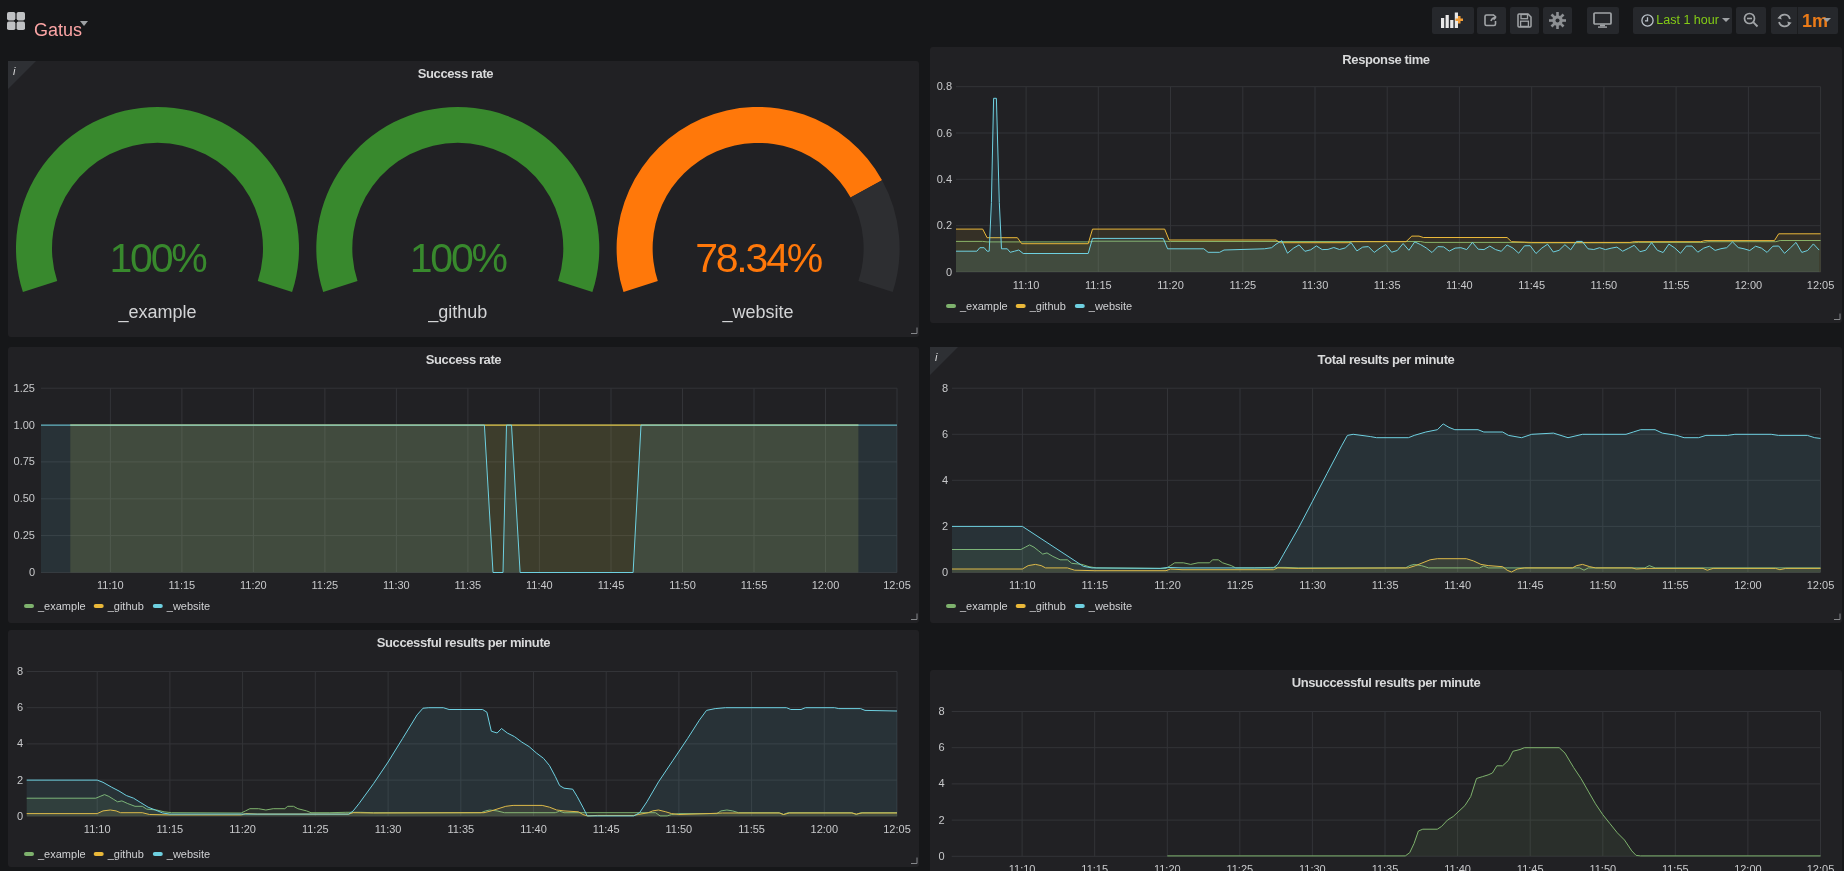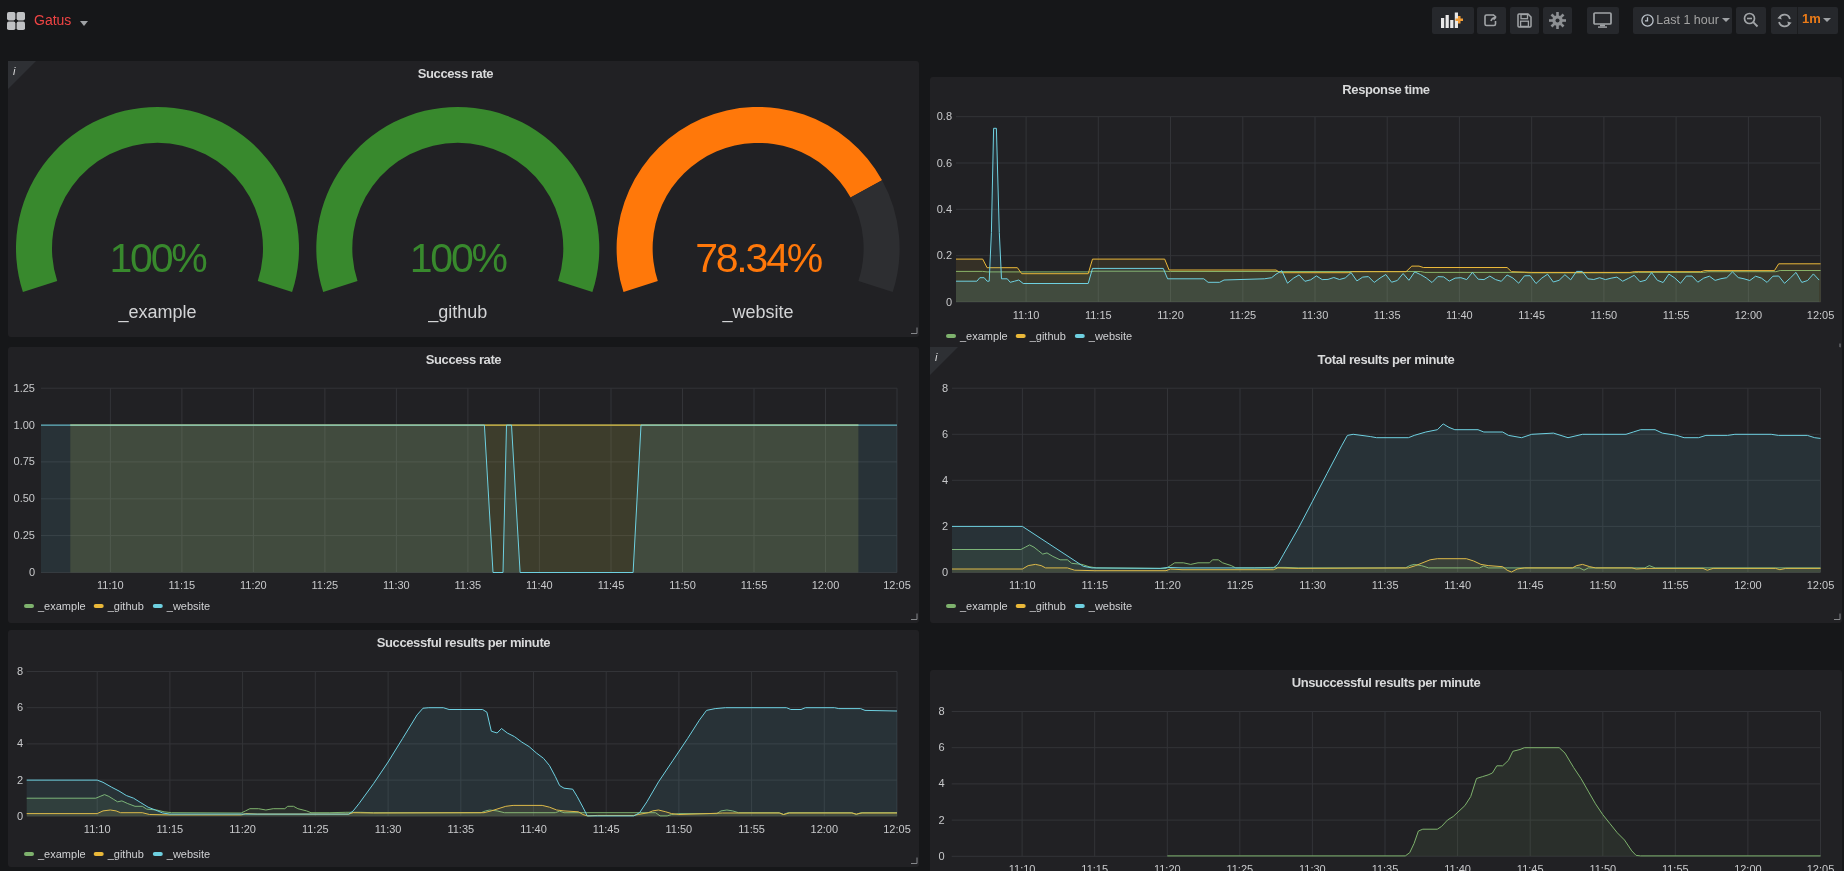--- a/index.html
+++ b/index.html
@@ -1,19 +1,19 @@
 <!DOCTYPE html>
 <html><head><meta charset="utf-8"><style>html,body{margin:0;padding:0;width:1844px;height:871px;overflow:hidden;background:#161719;font-family:"Liberation Sans",sans-serif;}.panel{position:absolute;background:#212124;border-radius:3px;}.nbtn{position:absolute;top:7.3px;height:27px;background:#26282c;border-radius:2px;box-sizing:border-box;}svg text{font-family:"Liberation Sans",sans-serif;}</style></head><body>
 <svg width="18" height="18" style="position:absolute;left:7px;top:12px" viewBox="0 0 18 18">
     <rect x="0" y="0" width="8.4" height="8.4" rx="1.8" fill="#bfc1c3"></rect>
     <rect x="0" y="9.6" width="8.4" height="8.4" rx="1.8" fill="#bfc1c3"></rect>
     <rect x="9.6" y="0" width="8.4" height="8.4" rx="1.8" fill="#bfc1c3"></rect>
     <rect x="9.6" y="9.6" width="8.4" height="8.4" rx="1.8" fill="#bfc1c3"></rect>
   </svg>
-<div style="position:absolute;left:34px;top:12px;font-size:14px;color:#ef4444">Gatus</div>
+<div style="position:absolute;left:34px;top:20px;font-size:18px;color:#fca5a5">Gatus</div>
 <div style="position:absolute;left:80px;top:21px;width:0;height:0;border-left:4.5px solid transparent;border-right:4.5px solid transparent;border-top:5px solid #9fa2a5"></div>
 <div class="nbtn" style="left:1432px;width:41.5px"><svg width="22" height="16" viewBox="0 0 22 16" style="margin:5px 0 0 9px">
       <rect x="0" y="6" width="3.2" height="10" fill="#e8e8e8"></rect>
       <rect x="4.6" y="3" width="3.2" height="13" fill="#e8e8e8"></rect>
       <rect x="9.2" y="8" width="3.2" height="8" fill="#e8e8e8"></rect>
       <rect x="13.8" y="0.5" width="3.2" height="15.5" fill="#e8e8e8"></rect>
       <path d="M16.5,5.5 h2.5 v-2.5 h2.5 v2.5 h2.5 v2.5 h-2.5 v2.5 h-2.5 v-2.5 h-2.5 z" fill="#f29d37" transform="translate(-2,1)"></path>
     </svg></div>
 <div class="nbtn" style="left:1477.4px;width:28.5px"><svg width="17" height="16" viewBox="0 0 17 16" style="margin:5px 0 0 6px">
       <path d="M11,3 H3.5 Q2,3 2,4.5 V12 Q2,13.5 3.5,13.5 H11 Q12.5,13.5 12.5,12 V9" fill="none" stroke="#a2a5a8" stroke-width="1.6"></path>
@@ -42,38 +42,38 @@
       <rect x="1" y="1" width="17" height="11" rx="1" fill="none" stroke="#a2a5a8" stroke-width="1.7"></rect>
       <rect x="7" y="12.6" width="5" height="1.8" fill="#a2a5a8"></rect>
       <rect x="5" y="14.4" width="9" height="1.4" fill="#a2a5a8"></rect>
     </svg></div>
 <div class="nbtn" style="left:1633.3px;width:99.2px">
     <div style="position:relative;width:100%;height:100%">
       <svg width="13" height="13" viewBox="0 0 13 13" style="position:absolute;left:8px;top:7px">
         <circle cx="6.5" cy="6.5" r="5.6" fill="none" stroke="#bcc3cb" stroke-width="1.3"></circle>
         <path d="M6.5,3.2 V6.8 H4" fill="none" stroke="#bcc3cb" stroke-width="1.3"></path>
       </svg>
-      <span style="position:absolute;left:23px;top:6px;font-size:12.5px;color:#a3a3a3">Last 1 hour</span>
+      <span style="position:absolute;left:23px;top:6px;font-size:12.5px;color:#84cc16">Last 1 hour</span>
       <span style="position:absolute;left:89px;top:11px;width:0;height:0;border-left:4px solid transparent;border-right:4px solid transparent;border-top:4.5px solid #9fa2a5"></span>
     </div>
   </div>
 <div class="nbtn" style="left:1736px;width:29.7px"><svg width="16" height="16" viewBox="0 0 16 16" style="margin:5px 0 0 7px">
       <circle cx="6.5" cy="6.5" r="5" fill="none" stroke="#a2a5a8" stroke-width="1.7"></circle>
       <line x1="4" y1="6.5" x2="9" y2="6.5" stroke="#a2a5a8" stroke-width="1.6"></line>
       <line x1="10.2" y1="10.2" x2="14.5" y2="14.5" stroke="#a2a5a8" stroke-width="1.9"></line>
     </svg></div>
 <div class="nbtn" style="left:1770.5px;width:67.7px">
     <div style="position:relative;width:100%;height:100%">
       <svg width="15" height="15" viewBox="0 0 15 15" style="position:absolute;left:6px;top:6px">
         <path d="M12.9,6 A5.6,5.6 0 0 0 2.3,5" fill="none" stroke="#a2a5a8" stroke-width="1.8"></path>
         <path d="M2.1,9 A5.6,5.6 0 0 0 12.7,10" fill="none" stroke="#a2a5a8" stroke-width="1.8"></path>
         <polygon points="0.6,5.9 5.2,5.9 2.9,2.5" fill="#a2a5a8" transform="rotate(18 2.9 4.6)"></polygon>
         <polygon points="9.8,9.1 14.4,9.1 12.1,12.5" fill="#a2a5a8" transform="rotate(18 12.1 10.4)"></polygon>
       </svg>
-      <span style="position:absolute;left:31.5px;top:4px;font-size:13px;font-weight:bold;color:#eb7b18">1m</span>
+      <span style="position:absolute;left:31.5px;top:4px;font-size:18px;font-weight:bold;color:#eb7b18">1m</span>
       <span style="position:absolute;left:52px;top:11px;width:0;height:0;border-left:4px solid transparent;border-right:4px solid transparent;border-top:4.5px solid #9fa2a5"></span>
       <span style="position:absolute;left:26px;top:0;width:1px;height:27px;background:#1b1c1e"></span>
     </div>
   </div>
 <div class="panel" style="left:8px;top:61px;width:911px;height:276px">
     <svg width="911" height="276" style="position:absolute;left:0;top:0">
       <polygon points="0,0 28,0 0,28" fill="#2e3034"></polygon>
       <text x="5" y="14" font-size="11" font-style="italic" font-family="Liberation Serif, serif" fill="#d8d9da">i</text>
       <text x="447.5" y="17" text-anchor="middle" font-size="13" font-weight="bold" letter-spacing="-0.4" fill="#d8d9da">Success rate</text>
       <path d="M14.9,231.1 A141.5,141.5 0 1 1 284.1,231.1 L249.8,220.0 A105.5,105.5 0 1 0 49.2,220.0 Z" fill="#38892d"></path>
@@ -82,21 +82,21 @@
       <path d="M315.2,231.1 A141.5,141.5 0 1 1 584.4,231.1 L550.1,220.0 A105.5,105.5 0 1 0 349.5,220.0 Z" fill="#38892d"></path>
       <text x="449.8" y="211.4" text-anchor="middle" font-size="41" letter-spacing="-2.2" fill="#38892d">100%</text>
       <text x="449.8" y="257.4" text-anchor="middle" font-size="18" fill="#d3d4d6">_github</text>
       <path d="M615.5,231.1 A141.5,141.5 0 0 1 874.1,119.3 L842.6,136.6 A105.5,105.5 0 0 0 649.8,220.0 Z" fill="#ff780a"></path>
       <path d="M874.1,119.3 A141.5,141.5 0 0 1 884.7,231.1 L850.4,220.0 A105.5,105.5 0 0 0 842.6,136.6 Z" fill="#2d2e31"></path>
       <text x="750.1" y="211.4" text-anchor="middle" font-size="41" letter-spacing="-2.2" fill="#ff780a">78.34%</text>
       <text x="750.1" y="257.4" text-anchor="middle" font-size="18" fill="#d3d4d6">_website</text>
       <path d="M903,272.5 L909,272.5 L909,266.5" fill="none" stroke="#85878a" stroke-width="1"></path>
     </svg>
   </div>
-<div class="panel" style="left:930px;top:77px;width:912px;height:276px">
+<div class="panel" style="left:930px;top:47px;width:912px;height:276px">
     <svg width="912" height="276" style="position:absolute;left:0;top:0">
       <text x="456.0" y="17" text-anchor="middle" font-size="13" font-weight="bold" letter-spacing="-0.4" fill="#d8d9da">Response time</text>
       <line x1="26.0" y1="225.0" x2="890.6" y2="225.0" stroke="#333438" stroke-width="1"></line>
       <line x1="26.0" y1="178.7" x2="890.6" y2="178.7" stroke="#333438" stroke-width="1"></line>
       <line x1="26.0" y1="132.3" x2="890.6" y2="132.3" stroke="#333438" stroke-width="1"></line>
       <line x1="26.0" y1="86.0" x2="890.6" y2="86.0" stroke="#333438" stroke-width="1"></line>
       <line x1="26.0" y1="39.7" x2="890.6" y2="39.7" stroke="#333438" stroke-width="1"></line>
       <line x1="96.1" y1="39.7" x2="96.1" y2="225.0" stroke="#333438" stroke-width="1"></line>
       <line x1="168.3" y1="39.7" x2="168.3" y2="225.0" stroke="#333438" stroke-width="1"></line>
       <line x1="240.5" y1="39.7" x2="240.5" y2="225.0" stroke="#333438" stroke-width="1"></line>

